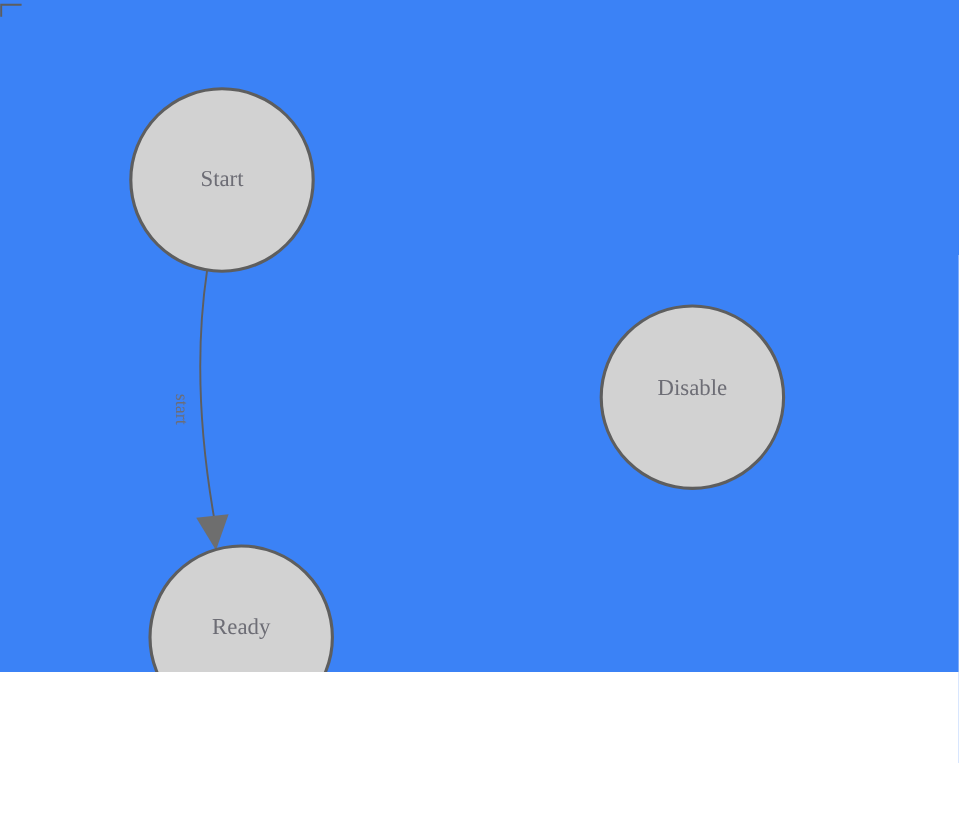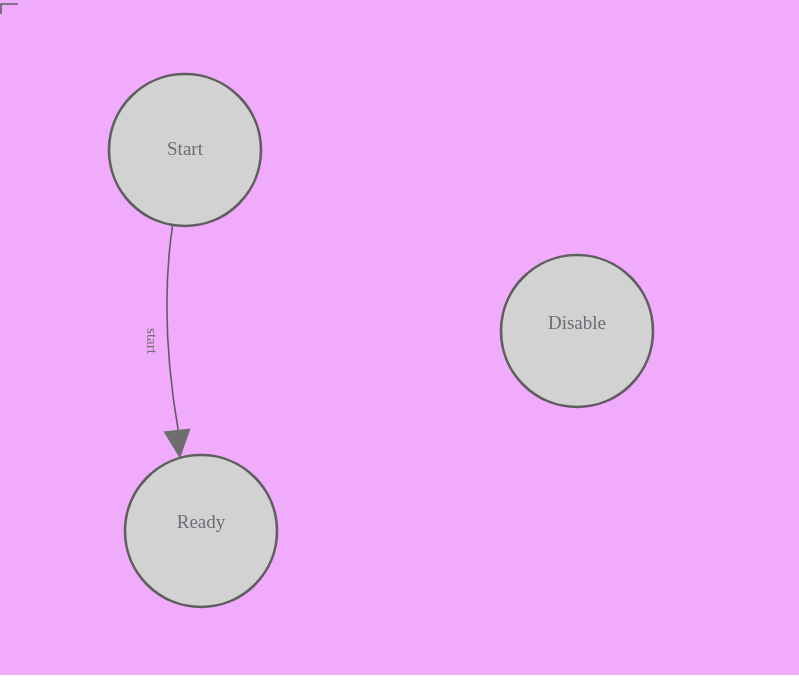--- a/index.html
+++ b/index.html
@@ -7,22 +7,22 @@
     margin: 0;
     padding: 0;
     background: #ffffff;
   }
   body {
     font-family: "Liberation Serif", "DejaVu Serif", serif;
   }
   #canvas {
     position: relative;
     width: 799px;
-    height: 675px;
-    background: #f0abfc;
+    height: 560px;
+    background: #3b82f6;
     overflow: hidden;
   }
   #diagram-svg {
     position: absolute;
     left: 0;
     top: 0;
     width: 799px;
     height: 686px;
   }
   .node-circle {

